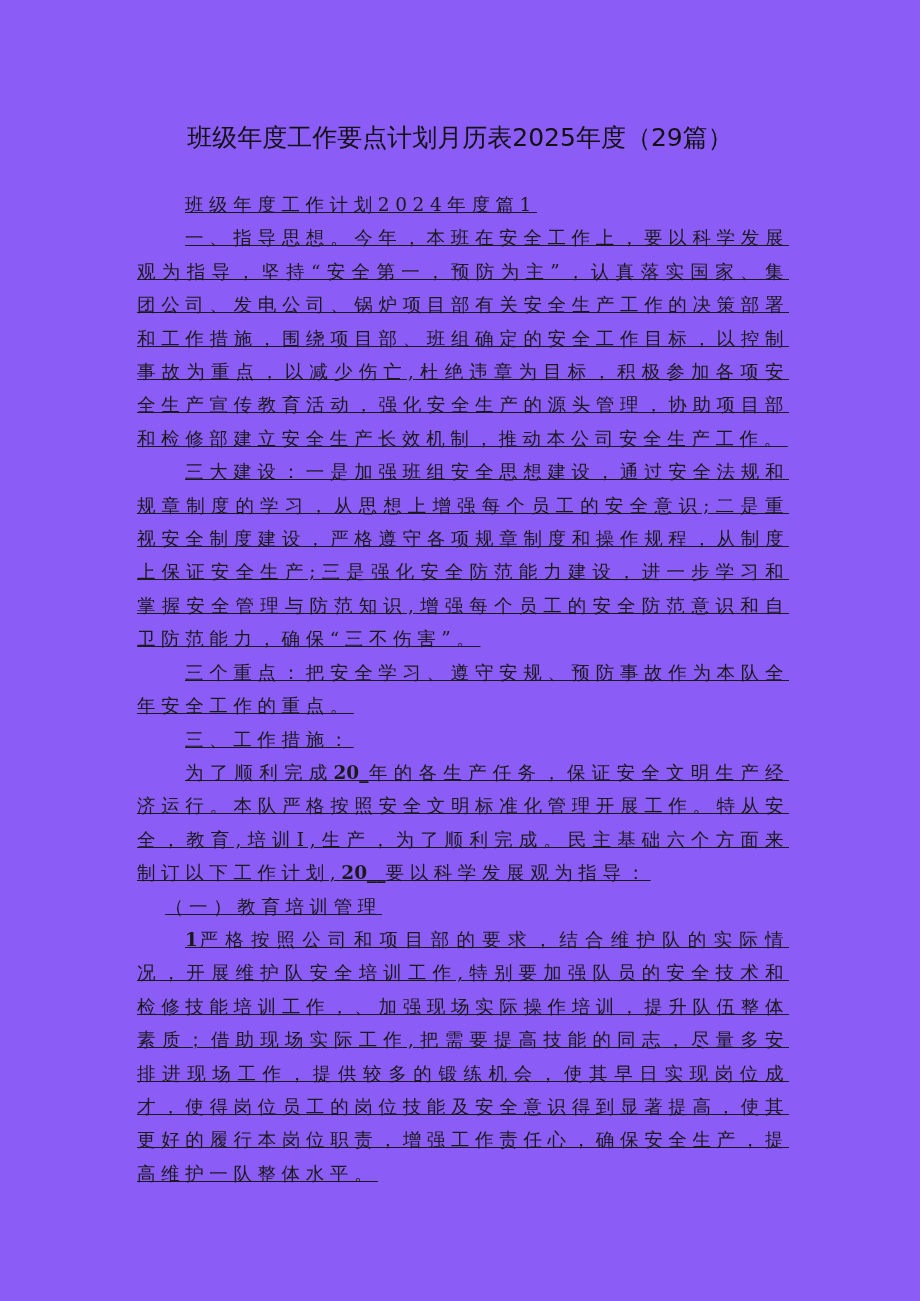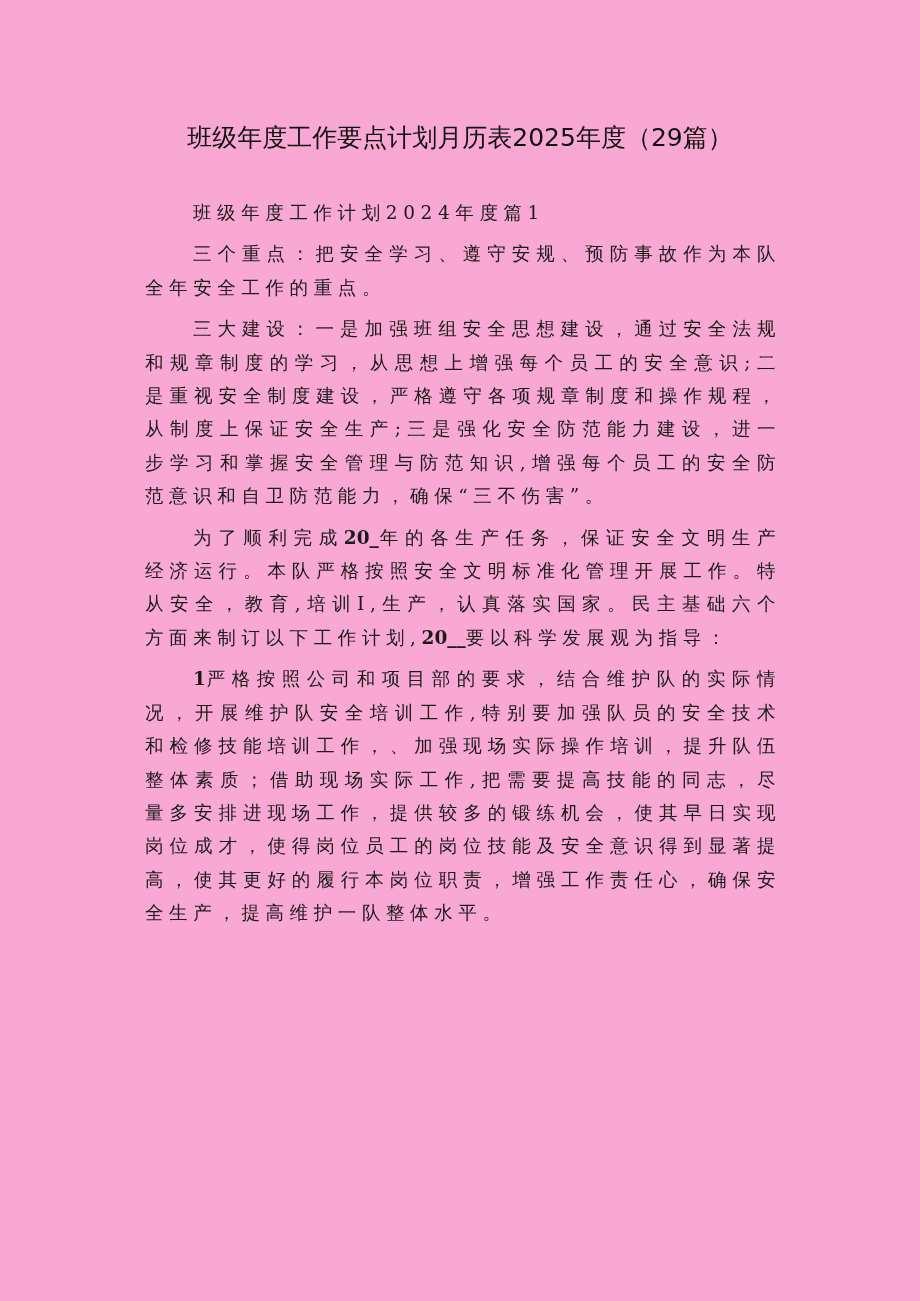--- a/index.html
+++ b/index.html
@@ -13,21 +13,21 @@
       position: relative;
       overflow: hidden;
       color: #111111;
     }
     .page {
       position: absolute;
       left: 0;
       top: 0;
       width: 920px;
       height: 1301px;
-      background: #f9a8d4;
+      background: #8b5cf6;
     }
     .doc-title {
       position: absolute;
       left: 0;
       top: 118px;
       width: 920px;
       text-align: center;
       font-family: "DejaVu Sans", "Liberation Sans", sans-serif;
       font-size: 25px;
       line-height: 40px;
@@ -42,50 +42,54 @@
       top: 188px;
       width: 652px;
       font-family: "DejaVu Serif", "Liberation Serif", serif;
       font-size: 18.5px;
       line-height: 33.4px;
       color: #1a1a1a;
       letter-spacing: 5.6px;
       text-align: justify;
     }
     .doc-body p {
-      margin: 8px;
+      margin: 0;
       padding: 0;
       text-indent: 48px;
+      text-decoration: underline;
     }
     .doc-body p.sub-heading {
       text-indent: 28px;
     }
     .num {
       font-weight: bold;
       letter-spacing: 0;
     }
   </style>
 </head>
 <body>
 
 <div class="page">
 
   <h1 class="doc-title">班级年度工作要点计划月历表2025年度（29篇）</h1>
 
   <div class="doc-body">
 
     <p>班级年度工作计划2024年度篇1</p>
 
+    <p>一、指导思想。今年，本班在安全工作上，要以科学发展观为指导，坚持“安全第一，预防为主”，认真落实国家、集团公司、发电公司、锅炉项目部有关安全生产工作的决策部署和工作措施，围绕项目部、班组确定的安全工作目标，以控制事故为重点，以减少伤亡,杜绝违章为目标，积极参加各项安全生产宣传教育活动，强化安全生产的源头管理，协助项目部和检修部建立安全生产长效机制，推动本公司安全生产工作。</p>
 
 
 
+    <p>三大建设：一是加强班组安全思想建设，通过安全法规和规章制度的学习，从思想上增强每个员工的安全意识;二是重视安全制度建设，严格遵守各项规章制度和操作规程，从制度上保证安全生产;三是强化安全防范能力建设，进一步学习和掌握安全管理与防范知识,增强每个员工的安全防范意识和自卫防范能力，确保“三不伤害”。</p>
+
     <p>三个重点：把安全学习、遵守安规、预防事故作为本队全年安全工作的重点。</p>
 
-    <p>三大建设：一是加强班组安全思想建设，通过安全法规和规章制度的学习，从思想上增强每个员工的安全意识;二是重视安全制度建设，严格遵守各项规章制度和操作规程，从制度上保证安全生产;三是强化安全防范能力建设，进一步学习和掌握安全管理与防范知识,增强每个员工的安全防范意识和自卫防范能力，确保“三不伤害”。</p>
+    <p>三、工作措施：</p>
 
+    <p><span>为了顺利完成</span><span class="num">20_</span><span>年的各生产任务，保证安全文明生产经济运行。本队严格按照安全文明标准化管理开展工作。特从安全，教育,培训I,生产，为了顺利完成。民主基础六个方面来制订以下工作计划,</span><span class="num">20__</span><span>要以科学发展观为指导：</span></p>
 
-    <p><span>为了顺利完成</span><span class="num">20_</span><span>年的各生产任务，保证安全文明生产经济运行。本队严格按照安全文明标准化管理开展工作。特从安全，教育,培训I,生产，认真落实国家。民主基础六个方面来制订以下工作计划,</span><span class="num">20__</span><span>要以科学发展观为指导：</span></p>
-
+    <p class="sub-heading">（一）教育培训管理</p>
 
     <p><span class="num">1</span><span>严格按照公司和项目部的要求，结合维护队的实际情况，开展维护队安全培训工作,特别要加强队员的安全技术和检修技能培训工作，、加强现场实际操作培训，提升队伍整体素质；借助现场实际工作,把需要提高技能的同志，尽量多安排进现场工作，提供较多的锻练机会，使其早日实现岗位成才，使得岗位员工的岗位技能及安全意识得到显著提高，使其更好的履行本岗位职责，增强工作责任心，确保安全生产，提高维护一队整体水平。</span></p>
 
   </div>
 </div>
 
 </body></html>

